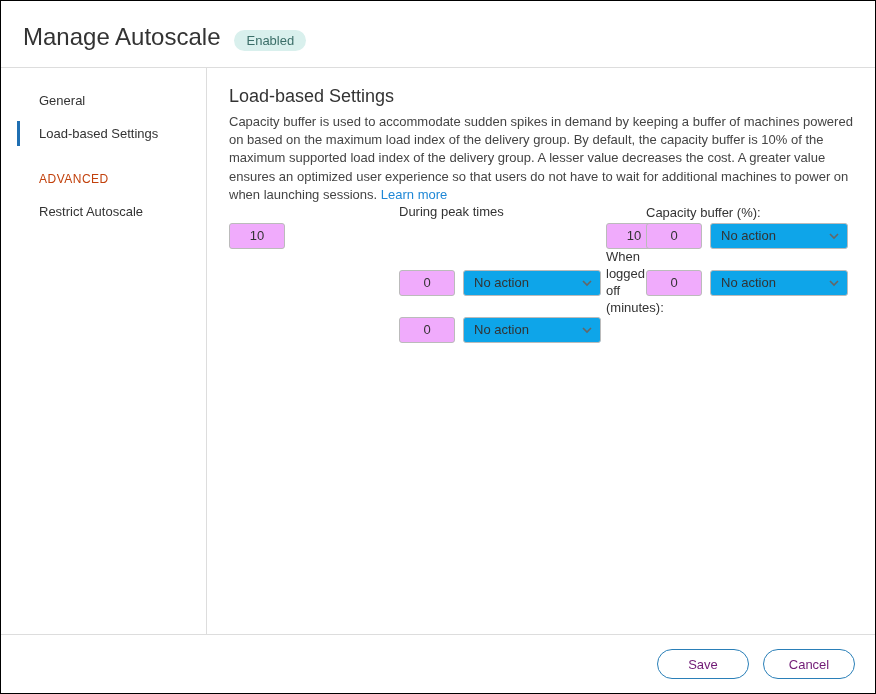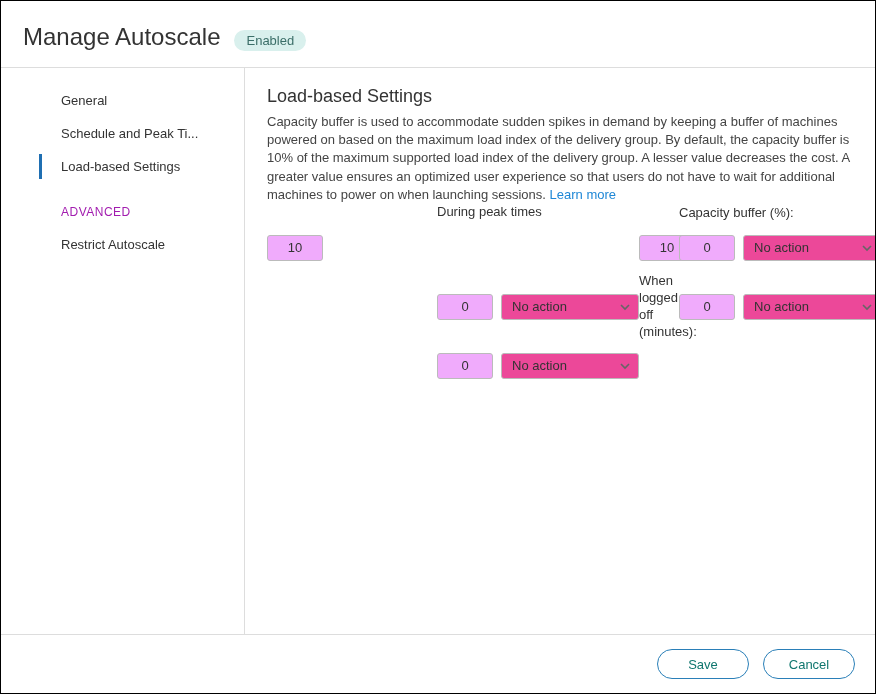--- a/index.html
+++ b/index.html
@@ -38,22 +38,21 @@
     font-size: 13px;
   }
   .body {
     flex: 1;
     display: flex;
     overflow: hidden;
   }
   .sidebar {
     width: 206px;
     border-right: 1px solid #ddd;
-    padding: 16px 0;
-    margin-left: 38px;
+    padding: 16px 16px;
   }
   .sidebar-item {
     padding: 9px 22px;
     font-size: 13px;
     color: #333;
     cursor: pointer;
     position: relative;
     white-space: nowrap;
     overflow: hidden;
     text-overflow: ellipsis;
@@ -63,21 +62,21 @@
     position: absolute;
     left: 0;
     top: 4px;
     bottom: 4px;
     width: 3px;
     background: #1f6fb2;
   }
   .sidebar-section {
     padding: 22px 22px 9px 22px;
     font-size: 12px;
-    color: #a21caf;
+    color: #c2410c;
     letter-spacing: 0.5px;
   }
   .content {
     flex: 1;
     padding: 18px 22px 22px 22px;
     overflow: auto;
   }
   .content h2 {
     font-size: 18px;
     font-weight: 400;
@@ -90,21 +89,21 @@
     line-height: 1.4;
   }
   .learn-more {
     color: #1e87d6;
     text-decoration: none;
     cursor: pointer;
   }
   .settings-grid {
     display: grid;
     grid-template-columns: 170px 1fr 40px 1fr;
-    row-gap: 12px;
+    row-gap: 0;
     align-items: center;
     font-size: 13px;
   }
   .col-header {
     color: #333;
     padding-bottom: 4px;
   }
   .row-label {
     color: #333;
     line-height: 1.3;
@@ -122,21 +121,21 @@
     text-align: center;
     font-size: 13px;
     color: #333;
     background: #f0abfc;
   }
   .select {
     width: 138px;
     height: 26px;
     border: 1px solid #bbb;
     border-radius: 3px;
-    background: #ec4899;
+    background: #0ea5e9;
     display: flex;
     align-items: center;
     justify-content: space-between;
     padding: 0 8px 0 10px;
     font-size: 13px;
     color: #333;
     cursor: pointer;
   }
   .chevron {
     width: 10px;
@@ -154,41 +153,40 @@
     padding: 14px 20px;
     display: flex;
     justify-content: flex-end;
     gap: 14px;
   }
   .btn {
     min-width: 92px;
     height: 30px;
     border: 1.5px solid #2a7fb8;
     background: #fff;
-    color: #0f766e;
+    color: #701a75;
     border-radius: 15px;
     font-size: 13px;
     cursor: pointer;
     display: flex;
     align-items: center;
     justify-content: center;
   }
 </style>
 </head>
 <body>
 
 <div class="header">
   <h1>Manage Autoscale</h1>
   <span class="badge">Enabled</span>
 </div>
 
 <div class="body">
   <nav class="sidebar">
     <div class="sidebar-item">General</div>
-    <div class="sidebar-item">Schedule and Peak Ti...</div>
     <div class="sidebar-item active">Load-based Settings</div>
     <div class="sidebar-section">ADVANCED</div>
     <div class="sidebar-item">Restrict Autoscale</div>
   </nav>
 
   <main class="content">
     <h2>Load-based Settings</h2>
     <p class="intro">
       <span>Capacity buffer is used to accommodate sudden spikes in demand by keeping a buffer of machines powered on based on the maximum load index of the delivery group. By default, the capacity buffer is 10% of the maximum supported load index of the delivery group. A lesser value decreases the cost. A greater value ensures an optimized user experience so that users do not have to wait for additional machines to power on when launching sessions. </span><a class="learn-more">Learn more</a>
     </p>

